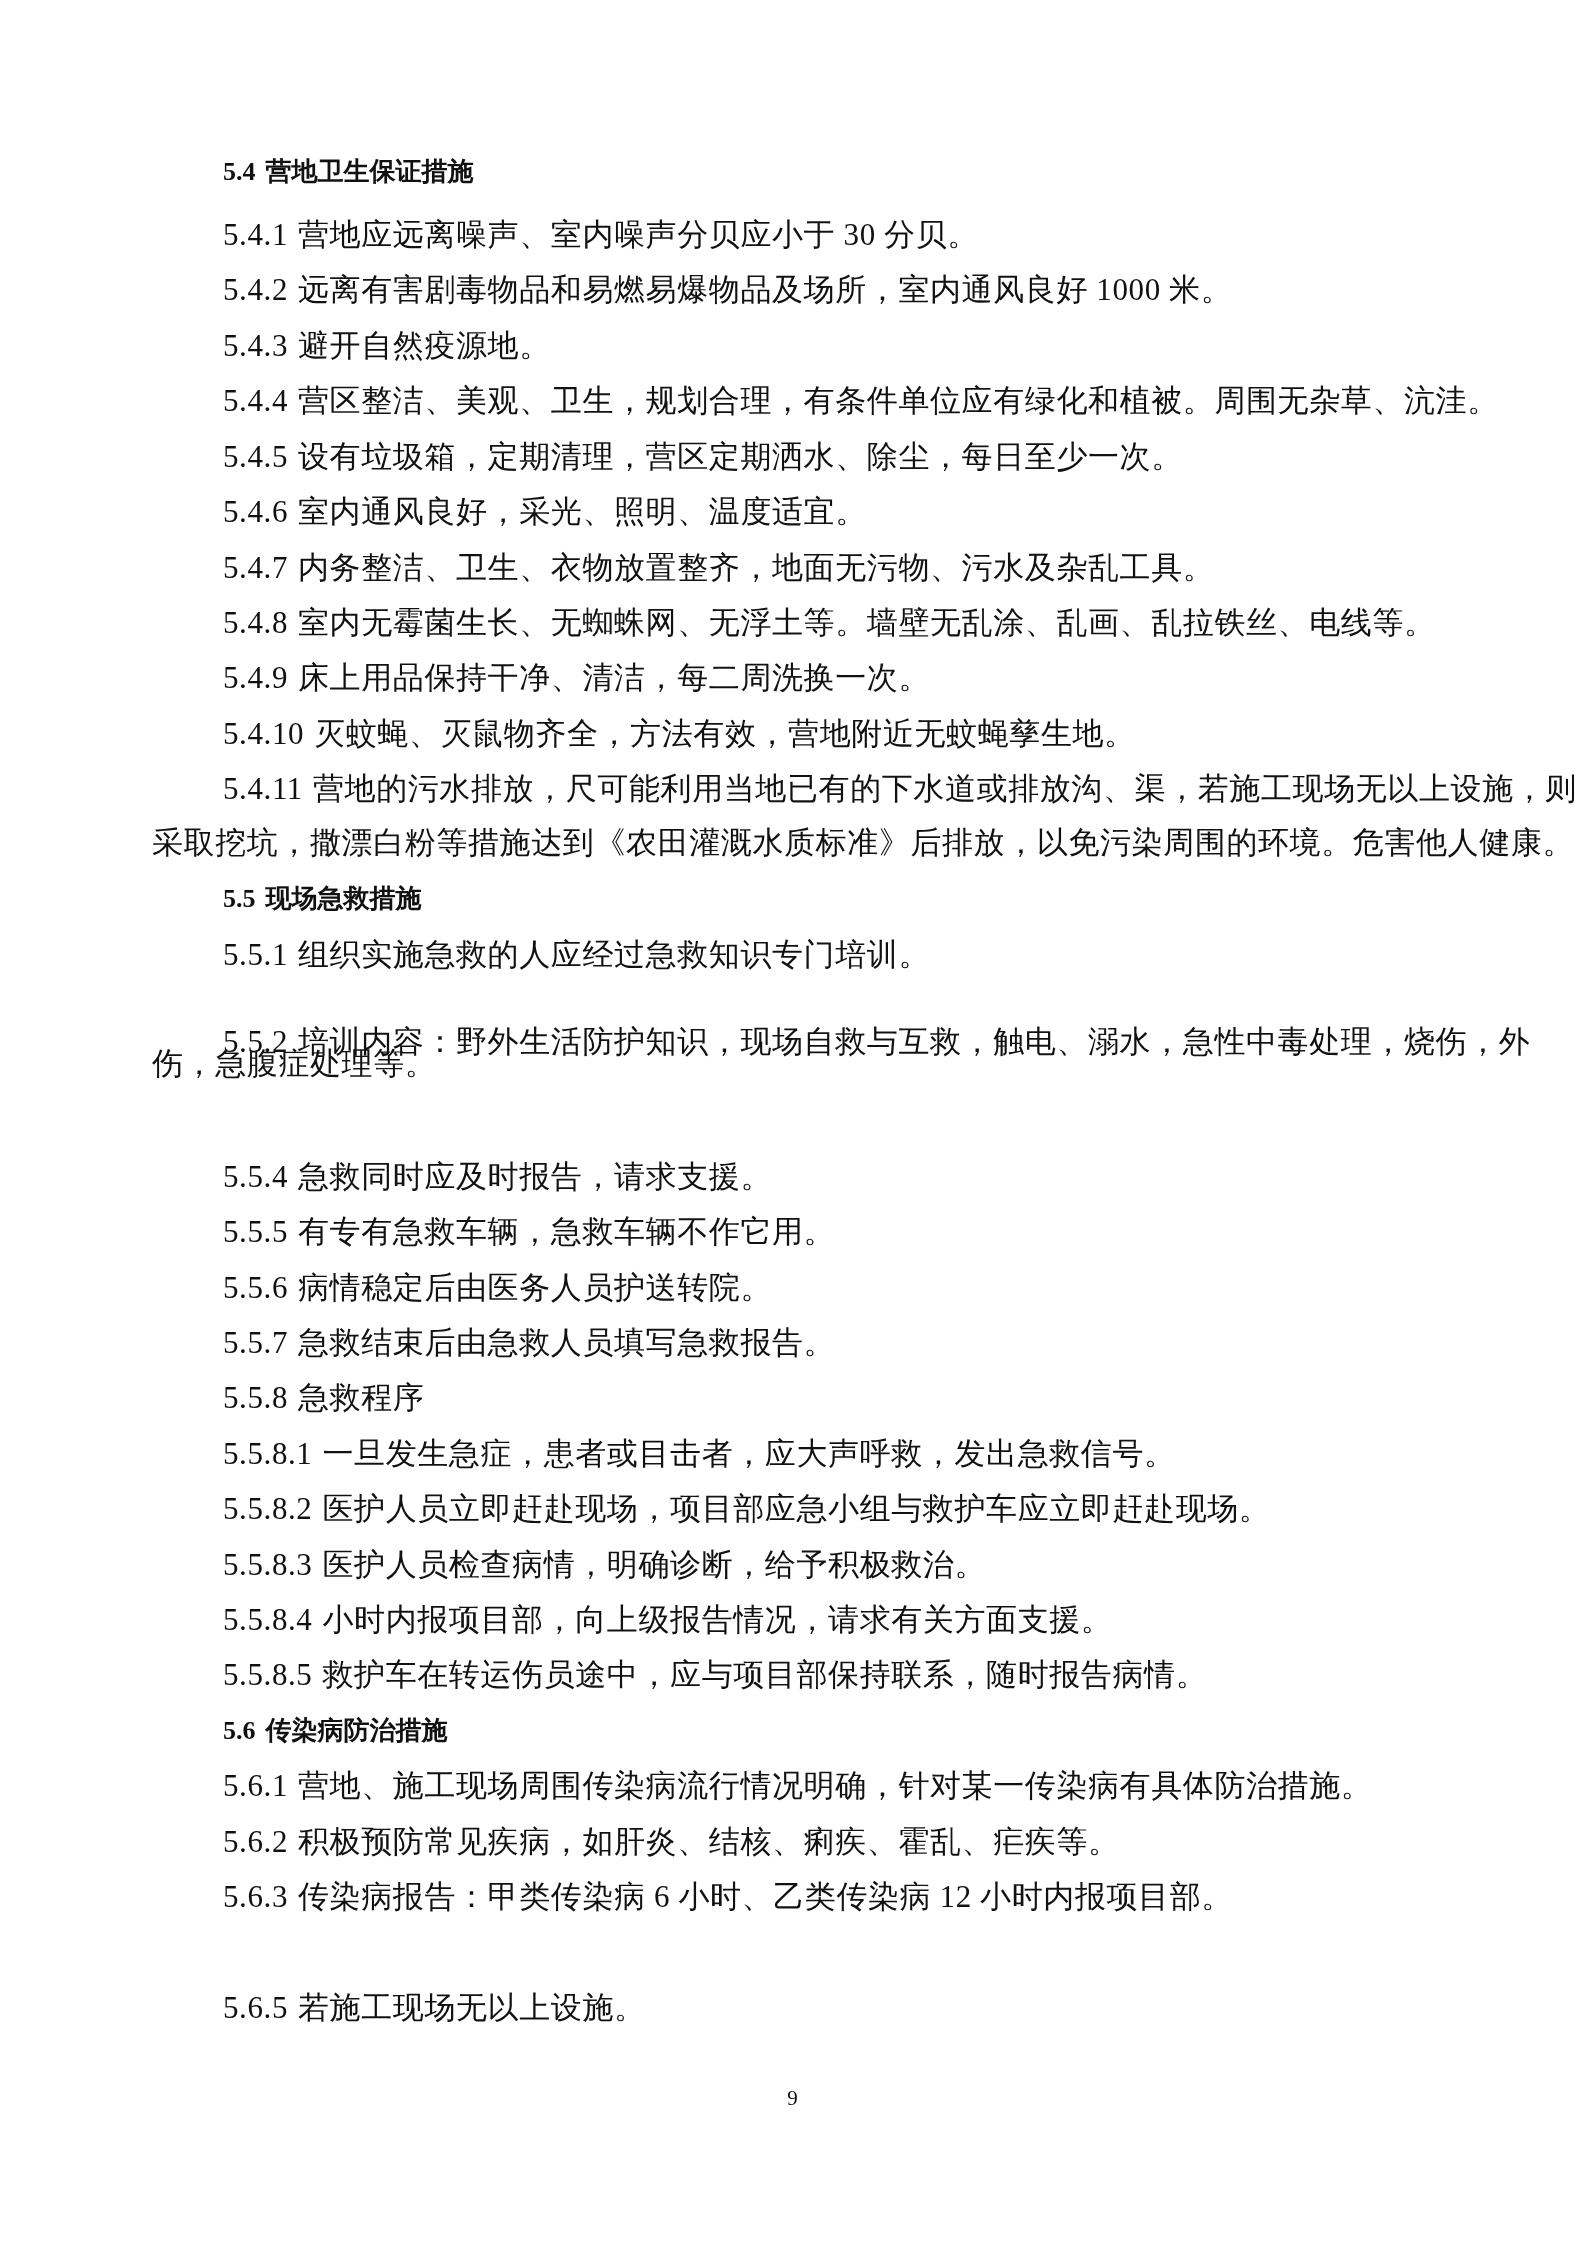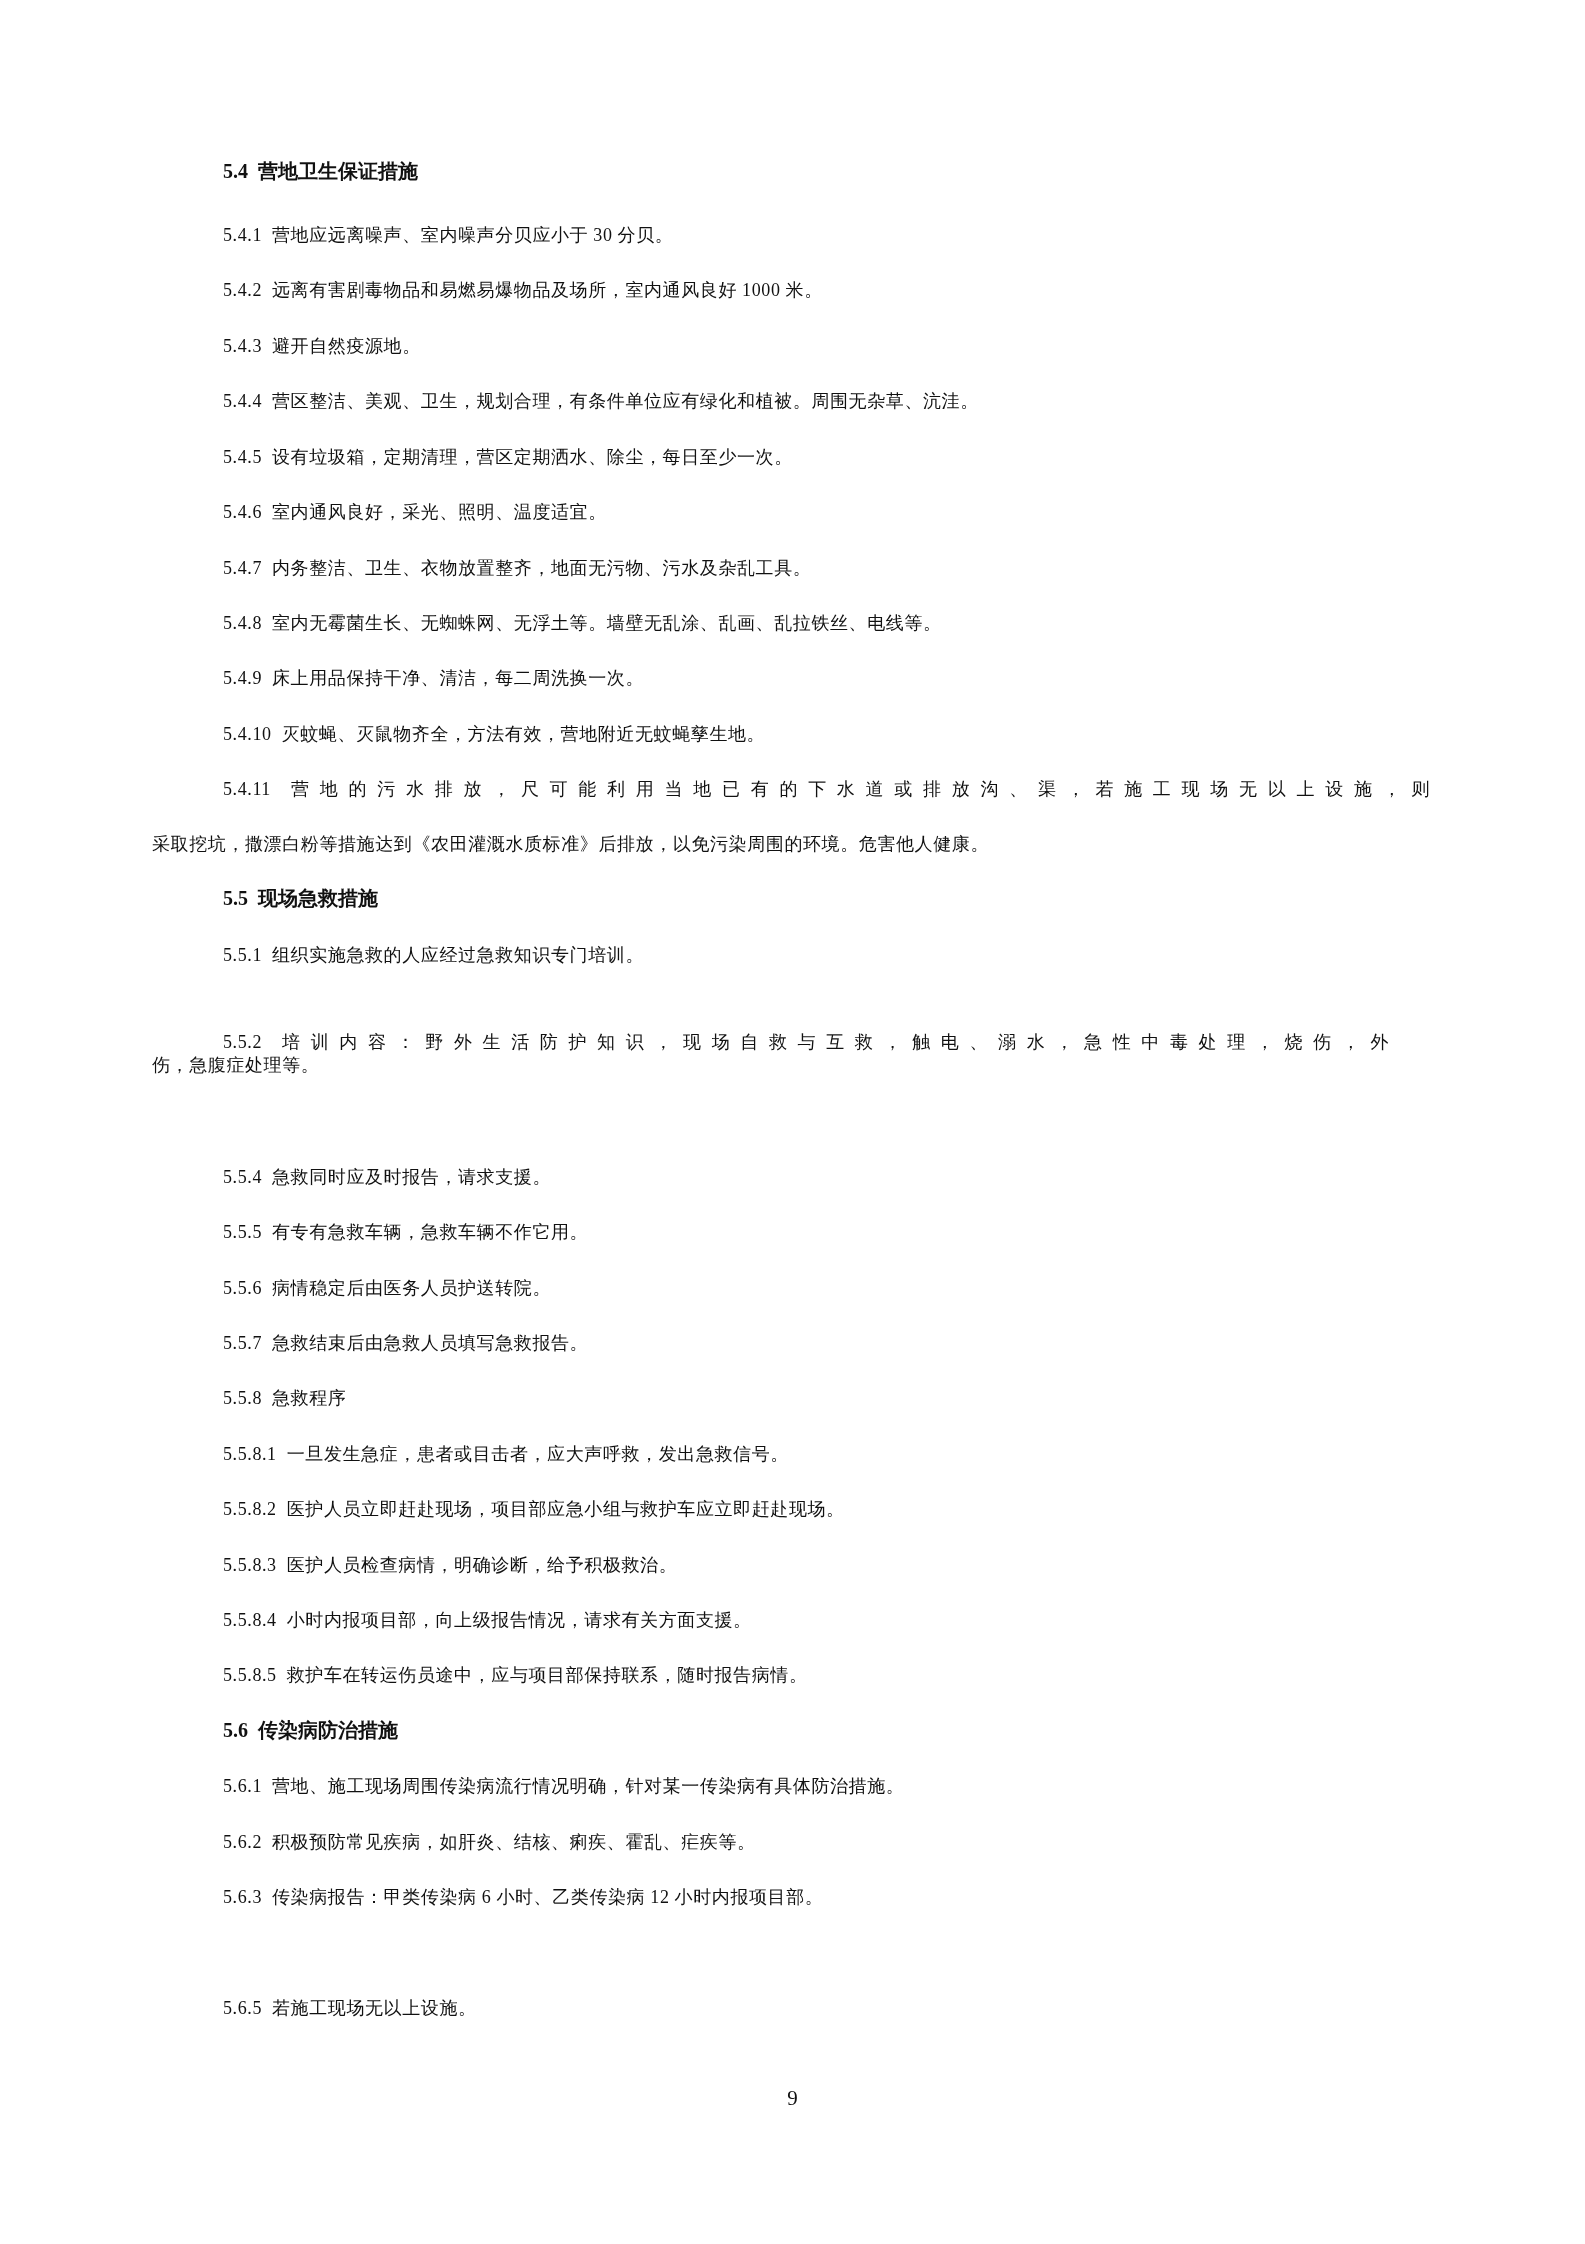--- a/index.html
+++ b/index.html
@@ -19,31 +19,31 @@
     position: absolute;
     left: 0; top: 0;
     width: 1585px;
     height: 2244px;
     background: #ffffff;
   }
   .line {
     position: absolute;
     height: 40px;
     line-height: 40px;
-    font-size: 18px;
+    font-size: 31px;
     white-space: nowrap;
     letter-spacing: 0.6px;
   }
   .indent { left: 223px; }
   .cont { left: 152px; font-family: Liberation Mono, monospace; }
   .heading {
     font-weight: bold;
     font-family: "DejaVu Sans", "Liberation Sans", sans-serif;
     letter-spacing: 0px;
-    font-size: 20px;
+    font-size: 26px;
   }
   .heading .num {
     font-family: "Liberation Serif", serif;
     font-weight: bold;
   }
   .justify-full {
     width: 1207px;
     text-align: justify;
     text-align-last: justify;
   }

